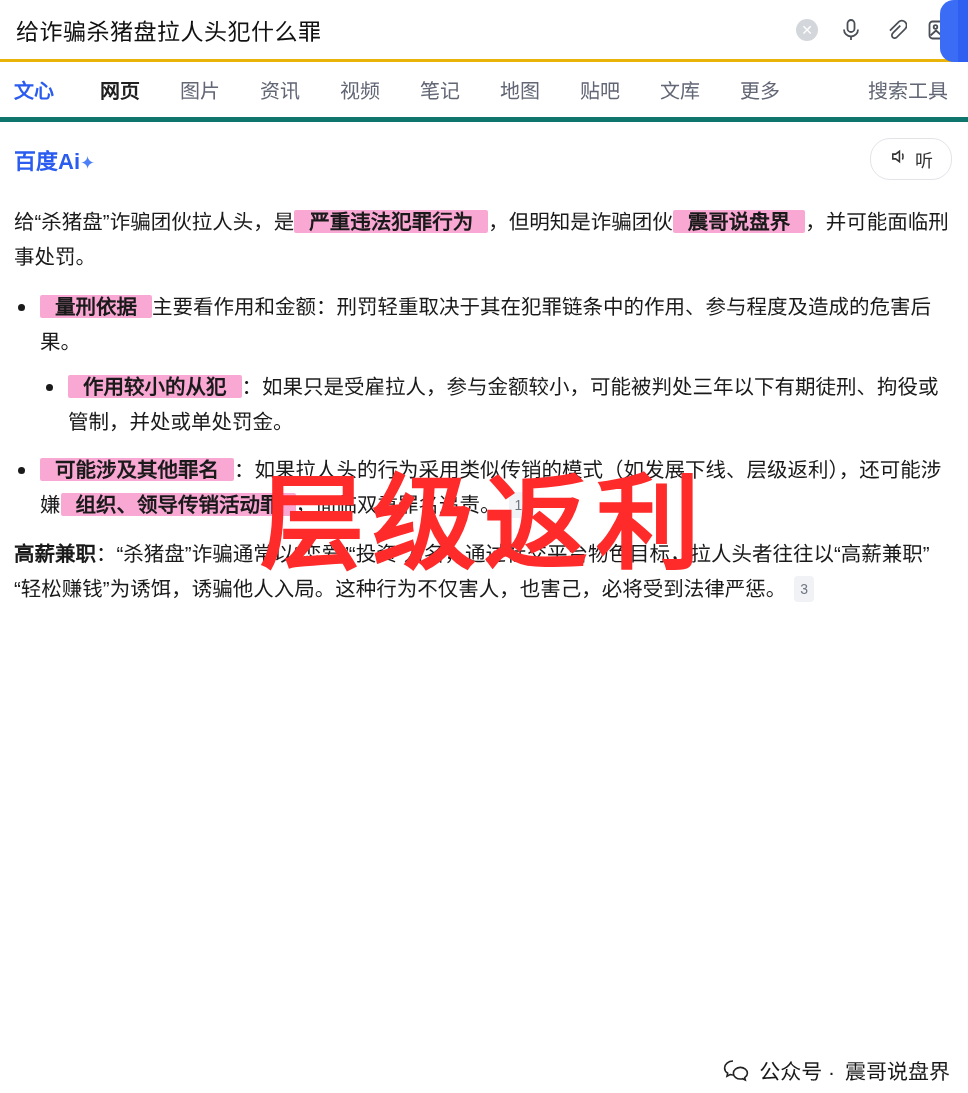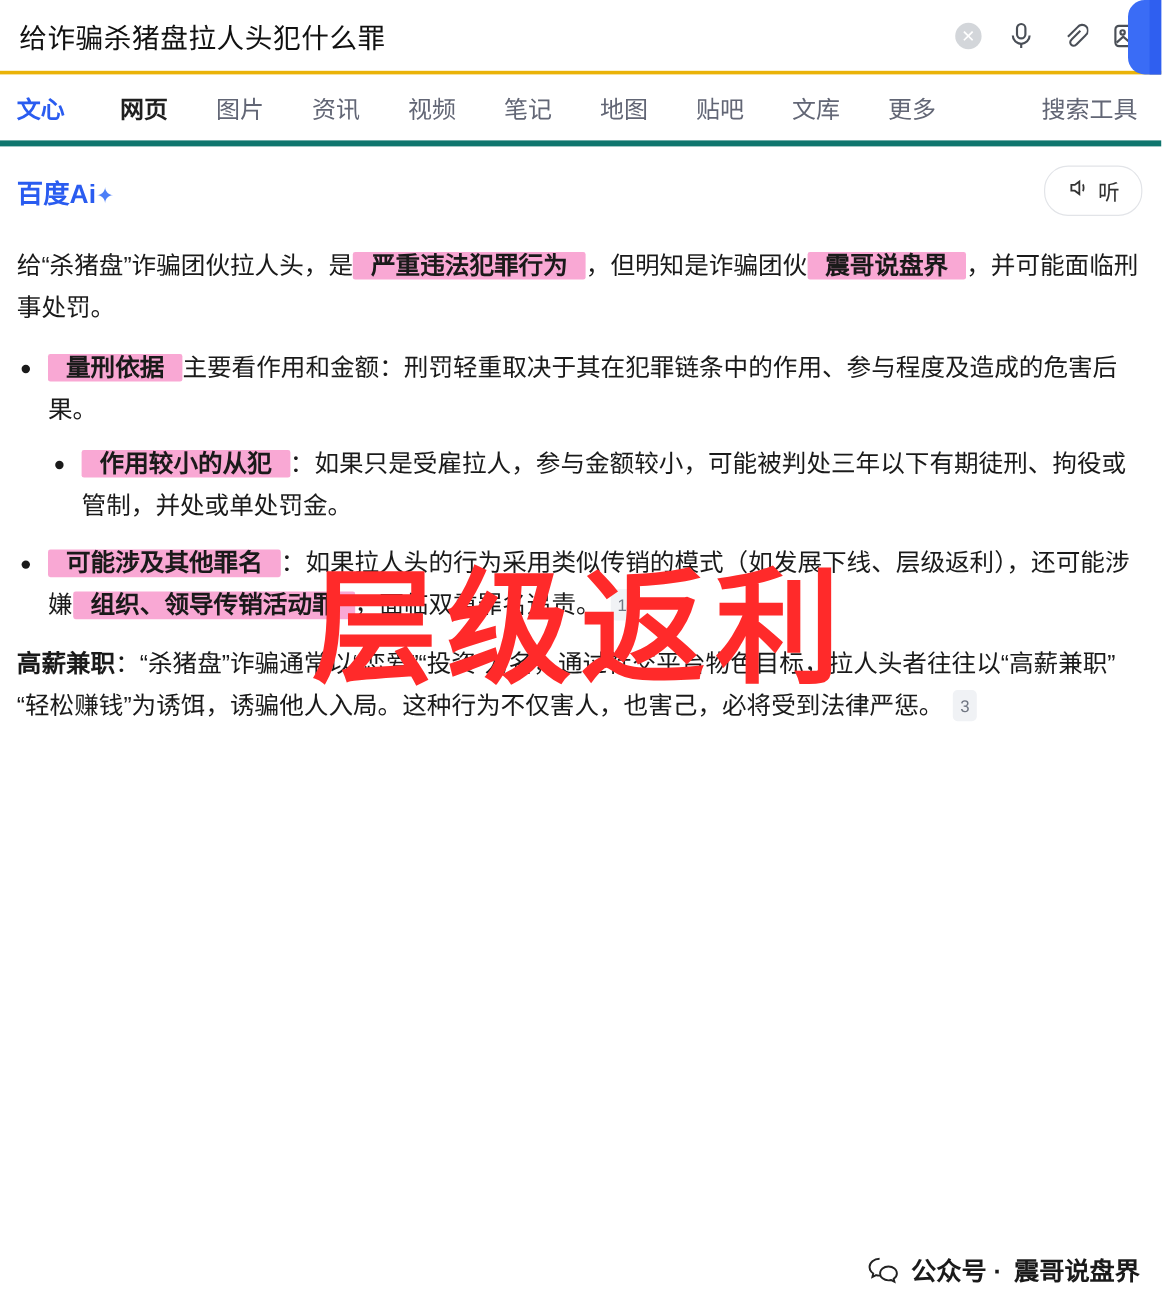--- a/index.html
+++ b/index.html
@@ -194,27 +194,27 @@
     pointer-events: none;
     font-family: "DejaVu Sans", "Liberation Sans", sans-serif;
     line-height: 1.05;
     z-index: 5;
   }
 
   
   .footer-account {
     position: absolute;
     right: 18px;
-    bottom: 20px;
+    bottom: 8px;
     display: flex;
     align-items: center;
     gap: 10px;
     font-size: 21px;
     color: #1a1a1a;
-    font-weight: bold;
+    font-weight: normal;
   }
   .footer-account .mp-icon {
     width: 27px; height: 27px;
     display: inline-flex; align-items: center; justify-content: center;
     color: #2a2a2a;
   }
 </style>
 </head>
 <body>
 

